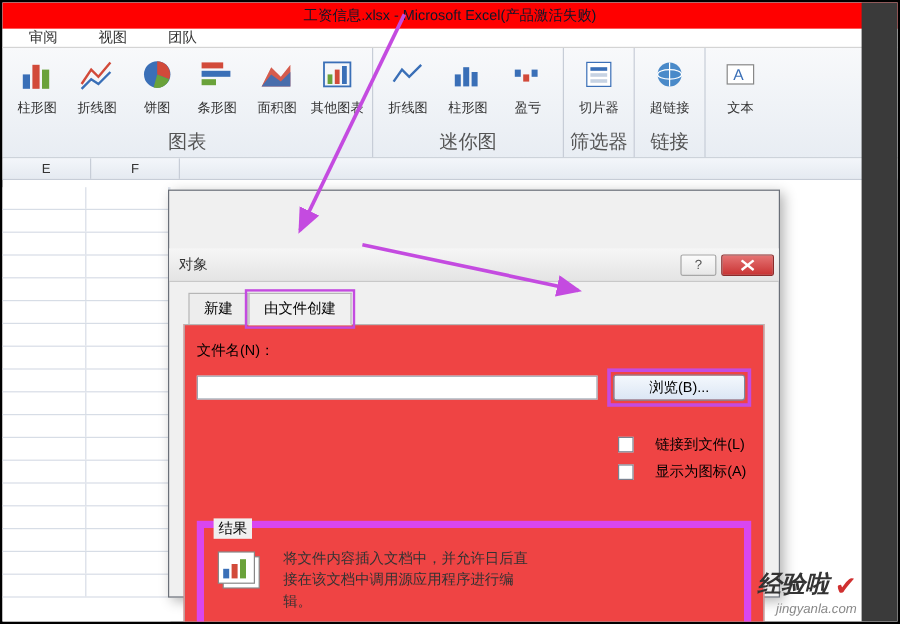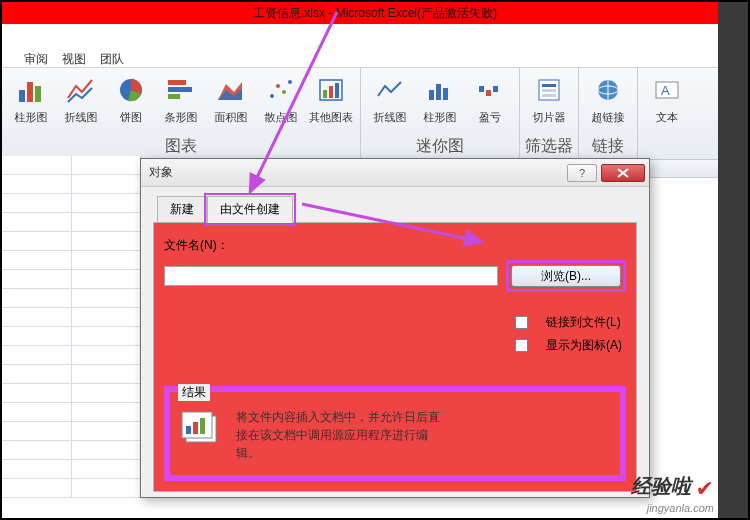--- a/index.html
+++ b/index.html
@@ -2,42 +2,42 @@
 <html><head>
 <meta charset="utf-8">
 <style>
 * { box-sizing: border-box; margin: 0; padding: 0; font-family: "Microsoft YaHei", SimSun, sans-serif; }
 body { width: 750px; height: 520px; background: #fff; overflow: hidden; position: relative; border: 2px solid #000; }
 
 
 .titlebar { height: 22px; background: #ff0000; color: #0f172a; font-size: 12px; text-align: center; line-height: 22px; width: 100%; }
 
 
-.tabs { height: 16px; background: #fff; border-bottom: 1px solid #d4d4d4; display: flex; gap: 14px; padding-left: 22px; font-size: 12px; align-items: center; color: #333; margin-top: 28px; }
+.tabs { height: 16px; background: #fff; border-bottom: 1px solid #d4d4d4; display: flex; gap: 34px; padding-left: 22px; font-size: 12px; align-items: center; color: #333; }
 
 
 .ribbon { height: 92px; background: linear-gradient(#f8f9fb, #e8edf3); border-bottom: 1px solid #c3c9d2; display: flex; }
 .rbtn { width: 50px; display: flex; flex-direction: column; align-items: center; justify-content: flex-start; padding-top: 6px; font-size: 11px; color: #333; gap: 4px; }
 .rgroup { display: flex; border-right: 1px solid #c7cdd7; padding: 0 4px; position: relative; height: 100%; }
 .grouplabel { position: absolute; bottom: 2px; left: 0; right: 0; text-align: center; font-size: 16px; color: #555; }
 .ric { width: 32px; height: 32px; display: flex; align-items: center; justify-content: center; }
 
 
 .colhdr { height: 18px; background: linear-gradient(#f3f6fa, #e5eaf1); border-bottom: 1px solid #c7cdd7; display: flex; font-size: 11px; color: #333; }
 .colhdr div { border-right: 1px solid #c7cdd7; text-align: center; line-height: 18px; }
 .colhdr .c { width: 74px; }
 
 
 .grid { position: absolute; top: 154px; left: 0; width: 140px; bottom: 0; background: #fff; }
 .grid .row { height: 19px; border-bottom: 1px solid #d7dde6; border-right: 1px solid #d7dde6; display: flex; }
 .grid .row div { width: 74px; border-right: 1px solid #d7dde6; }
 
 
 .dialog { position: absolute; left: 138px; top: 156px; width: 510px; height: 340px; border: 1px solid #6a6f78; background: #f0f0f0; box-shadow: 3px 3px 10px rgba(0,0,0,0.3); }
-.dlg-titlebar { height: 28px; background: linear-gradient(#f6f6f6, #e4e4e4); border-bottom: 1px solid #c8c8c8; display: flex; align-items: center; padding-left: 8px; font-size: 12px; color: #333; }
+.dlg-titlebar { height: 28px; background: linear-gradient(#f6f6f6, #e4e4e4); border-bottom: 1px solid #c8c8c8; display: flex; align-items: center; padding-left: 8px; font-size: 12px; color: #333; margin-top: 48px; }
 .dlg-titlebar .spacer { flex: 1; }
 .dlg-btn { width: 30px; height: 18px; margin-right: 4px; border: 1px solid #a7a7a7; border-radius: 2px; display: flex; align-items: center; justify-content: center; background: linear-gradient(#fbfbfb,#e7e7e7); }
 .dlg-btn.close { background: linear-gradient(#e57373,#c93434); border-color: #8b2b2b; width: 44px; }
 .dlg-btn.close svg { stroke: #fff; }
 .dlg-body { padding: 8px 12px; position: relative; height: calc(100% - 28px); }
 
 
 .dtabs { display: flex; margin-left: 4px; }
 .dtab { font-size: 12px; padding: 4px 12px; border: 1px solid #b6b6b6; background: #ededed; position: relative; top: 1px; }
 .dtab.active { background: #f0f0f0; border-bottom: 1px solid #f0f0f0; z-index: 2; outline: 2px solid #c44be0; outline-offset: 1px; }
@@ -127,31 +127,20 @@
       <span>条形图</span>
     </div>
     <div class="rbtn">
       <div class="ric">
         <svg width="30" height="28">
             <polygon points="2,24 10,8 18,16 26,6 26,24" fill="#d24a3a" opacity="0.9"></polygon>
             <polygon points="2,24 10,14 18,20 26,12 26,24" fill="#3a6fb7" opacity="0.9"></polygon>
           </svg>
       </div>
       <span>面积图</span>
-    </div>
-    <div class="rbtn">
-      <div class="ric">
-        <svg width="30" height="28">
-            <circle cx="6" cy="20" r="2" fill="#3a6fb7"></circle>
-            <circle cx="12" cy="10" r="2" fill="#d24a3a"></circle>
-            <circle cx="18" cy="16" r="2" fill="#6aa23a"></circle>
-            <circle cx="24" cy="6" r="2" fill="#3a6fb7"></circle>
-          </svg>
-      </div>
-      <span>散点图</span>
     </div>
     <div class="rbtn">
       <div class="ric">
         <svg width="30" height="28">
             <rect x="4" y="4" width="22" height="20" fill="none" stroke="#3a6fb7" stroke-width="1.5"></rect>
             <rect x="7" y="14" width="4" height="8" fill="#6aa23a"></rect>
             <rect x="13" y="10" width="4" height="12" fill="#d24a3a"></rect>
             <rect x="19" y="7" width="4" height="15" fill="#3a6fb7"></rect>
           </svg>
       </div>

